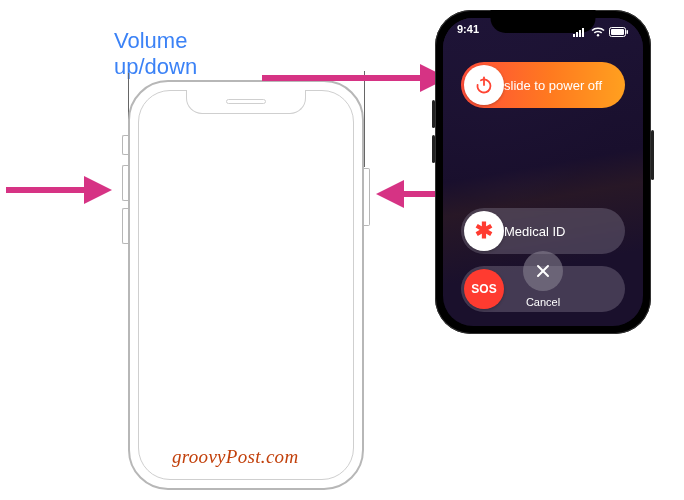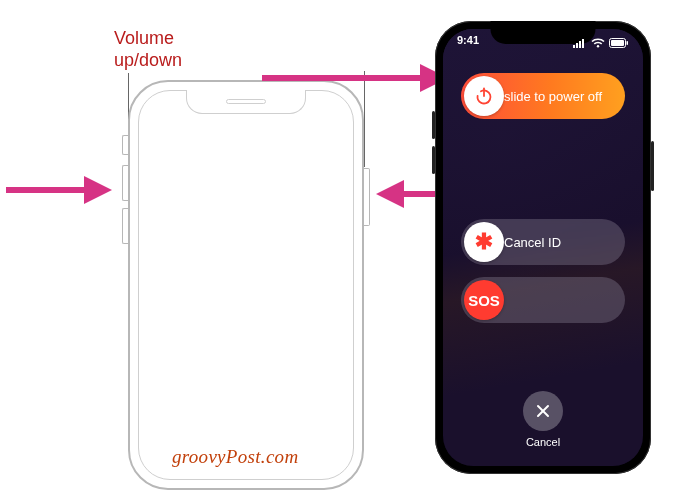--- a/index.html
+++ b/index.html
@@ -64,22 +64,22 @@
     }
     .outline-right-btn {
       position: absolute; left: 364px; top: 168px;
       width: 6px; height: 58px; border: 1px solid #b7b7b7; border-left: none;
       border-radius: 0 2px 2px 0;
     }
 
     
     .label {
       position: absolute;
-      font-size: 18px;
-      color: #b91c1c;
+      font-size: 22px;
+      color: #3b82f6;
       line-height: 1.2;
     }
     .label-vol { left: 114px; top: 28px; }
     .label-side { left: 260px; top: 46px; }
     .lbl-line-vol {
       position: absolute; left: 128px; top: 73px;
       width: 1px; height: 90px; background: #666;
     }
     .lbl-line-side {
       position: absolute; left: 364px; top: 71px;
@@ -127,22 +127,22 @@
       font-size: 19px;
       font-style: italic;
       font-family: Georgia, serif;
       color: #c2410c;
       letter-spacing: 0.3px;
     }
 
     
     .shot-phone {
       position: absolute;
-      left: 435px; top: 21px;
-      width: 216px; height: 453px;
+      left: 435px; top: 10px;
+      width: 216px; height: 324px;
       border-radius: 36px;
       background: #000;
       padding: 8px;
       box-shadow: 0 0 0 1px #333 inset;
     }
     .shot-right-btn {
       position: absolute;
       right: -3px; top: 120px;
       width: 3px; height: 50px;
       background: #222; border-radius: 2px;
@@ -236,21 +236,21 @@
     }
     .slider-sos {
       top: 248px;
       background: rgba(120,110,130,0.45);
     }
 
     .knob-power svg circle { stroke: #ff4433; }
     .knob-power svg line { stroke: #ff4433; }
 
     .knob-med { color: #ff3b30; font-size: 22px; font-weight: 700; line-height:1; }
-    .knob-sos { color: #fff; font-size: 15px; font-weight: 800; background: #ff3b30 !important; }
+    .knob-sos { color: #fff; font-size: 12px; font-weight: 800; background: #ff3b30 !important; }
 
     
     .cancel-wrap {
       position: absolute;
       bottom: 18px; left: 0; right: 0;
       display: flex; flex-direction: column; align-items: center;
       gap: 5px; z-index: 4;
     }
     .cancel-btn {
       width: 40px; height: 40px; border-radius: 50%;
@@ -343,21 +343,21 @@
           <svg width="20" height="20" viewBox="0 0 20 20">
             <circle cx="10" cy="11" r="6.5" fill="none" stroke-width="1.8" stroke-linecap="round" stroke-dasharray="28 6" transform="rotate(-65 10 11)"></circle>
             <line x1="10" y1="2.5" x2="10" y2="10" stroke-width="1.8" stroke-linecap="round"></line>
           </svg>
         </div>
         <div class="txt">slide to power off</div>
       </div>
 
       <div class="slider slider-med">
         <div class="knob knob-med">✱</div>
-        <div class="txt">Cancel ID</div>
+        <div class="txt">Medical ID</div>
       </div>
 
       <div class="slider slider-sos">
         <div class="knob knob-sos">SOS</div>
       </div>
 
       <div class="cancel-wrap">
         <div class="cancel-btn">
           <svg width="16" height="16" viewBox="0 0 16 16">
             <line x1="3" y1="3" x2="13" y2="13" stroke="#fff" stroke-width="2" stroke-linecap="round"></line>

